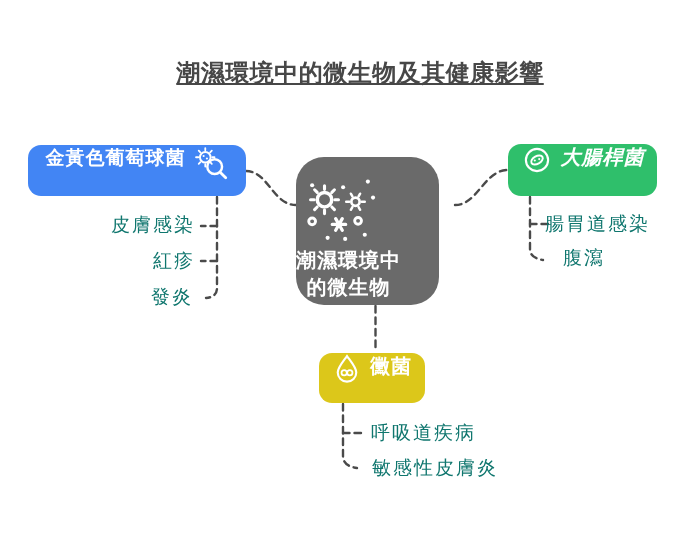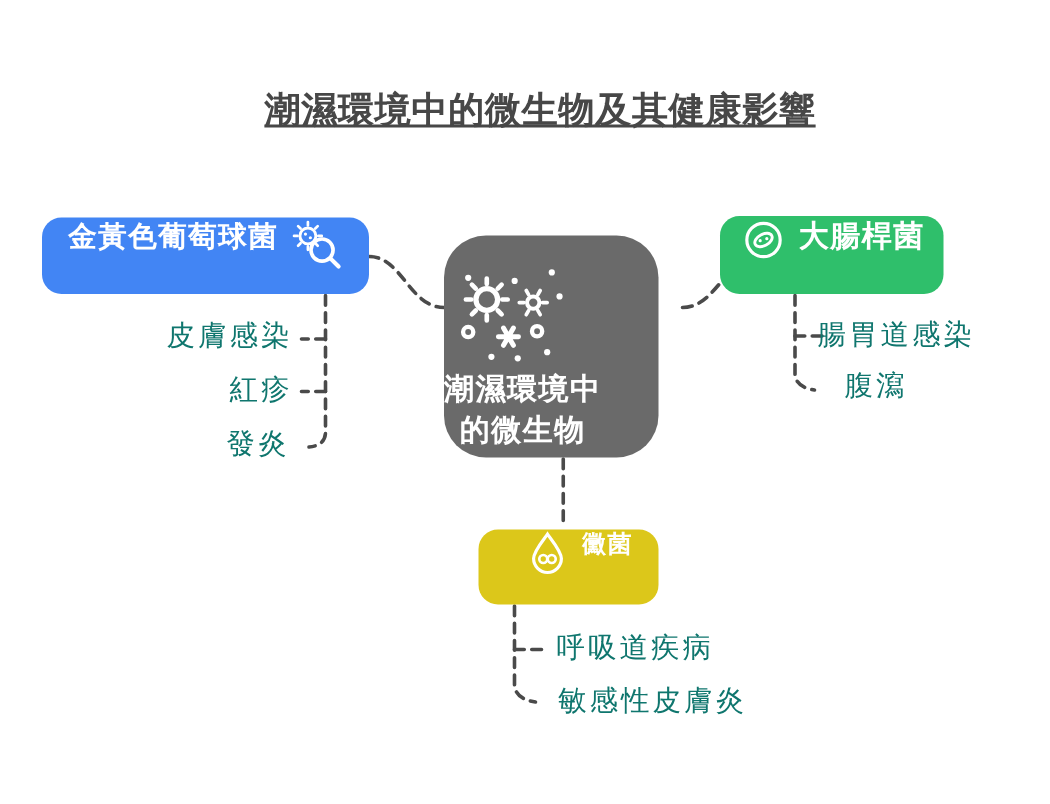--- a/index.html
+++ b/index.html
@@ -11,22 +11,22 @@
     position:absolute;top:57px;left:20px;width:680px;margin:0;
     text-align:center;font-size:24px;font-weight:700;color:#474747;letter-spacing:.5px;text-decoration:underline;
   }
   .lines{position:absolute;left:0;top:0;width:700px;height:536px;pointer-events:none;}
   .dash{fill:none;stroke:#4a4a4a;stroke-width:2.4;stroke-dasharray:6.5 5;stroke-linecap:round;}
   .node{
     position:absolute;display:flex;align-items:flex-start;justify-content:center;
     border-radius:13px;color:#ffffff;font-weight:700;letter-spacing:1px;
   }
   .node-staph{left:28px;top:145px;width:218px;height:51px;font-size:19px;gap:7px;}
-  .node-ecoli{left:480px;top:144px;width:149px;height:52px;font-size:20px;gap:8px;}
-  .node-mold{left:319px;top:353px;width:106px;height:50px;font-size:16px;gap:8px;padding-left:14px;}
+  .node-ecoli{left:508px;top:144px;width:149px;height:52px;font-size:20px;gap:8px;font-style:italic;}
+  .node-mold{left:319px;top:353px;width:106px;height:50px;font-size:20px;gap:8px;}
   .node-center{
     left:296px;top:157px;width:143px;height:148px;border-radius:28px;
     flex-direction:column;justify-content:flex-start;
   }
   .node-center .center-icon{margin-top:21px;}
   .center-text{margin-top:5px;text-align:center;font-size:20px;line-height:27px;font-weight:700;letter-spacing:1px;}
   .node-icon{display:flex;align-items:center;justify-content:center;}
   .leaf{
     position:absolute;font-size:19px;line-height:24px;color:#0f766e;
     letter-spacing:2px;font-weight:500;white-space:nowrap;

